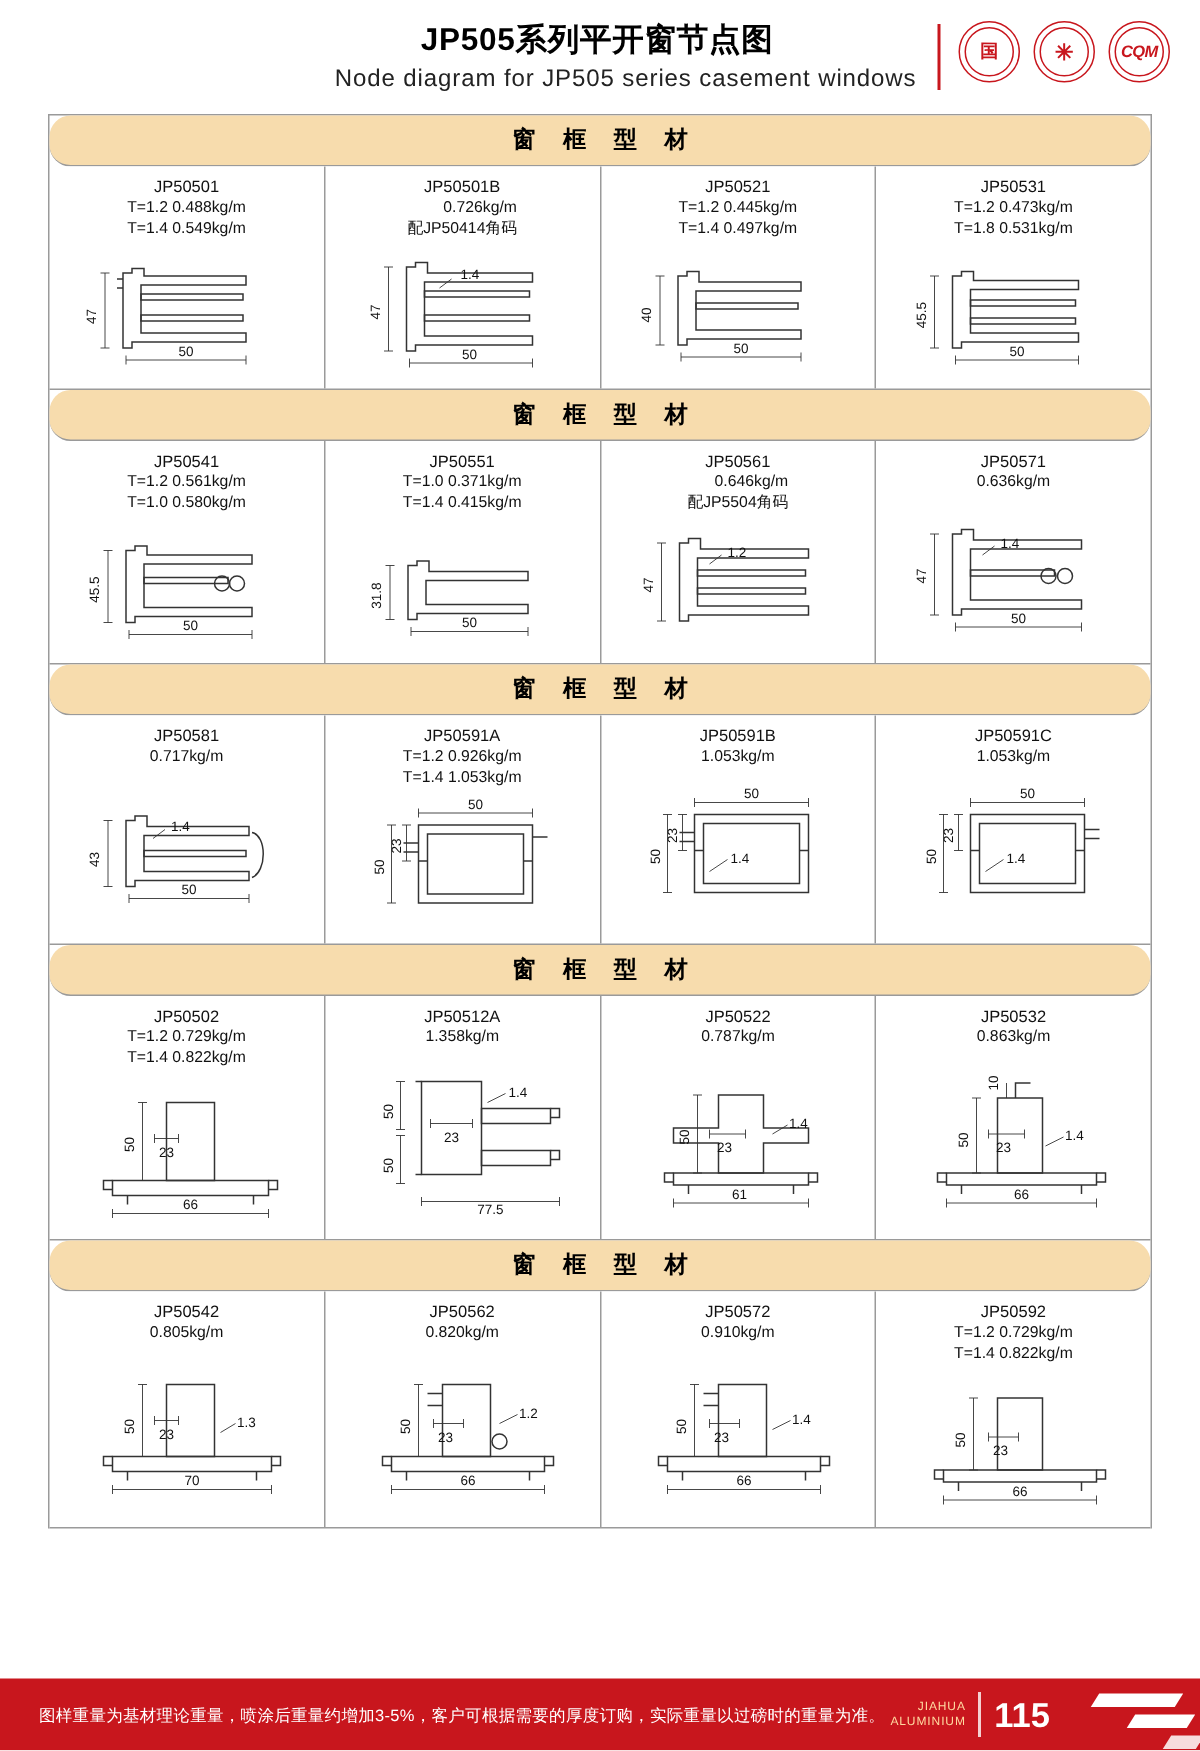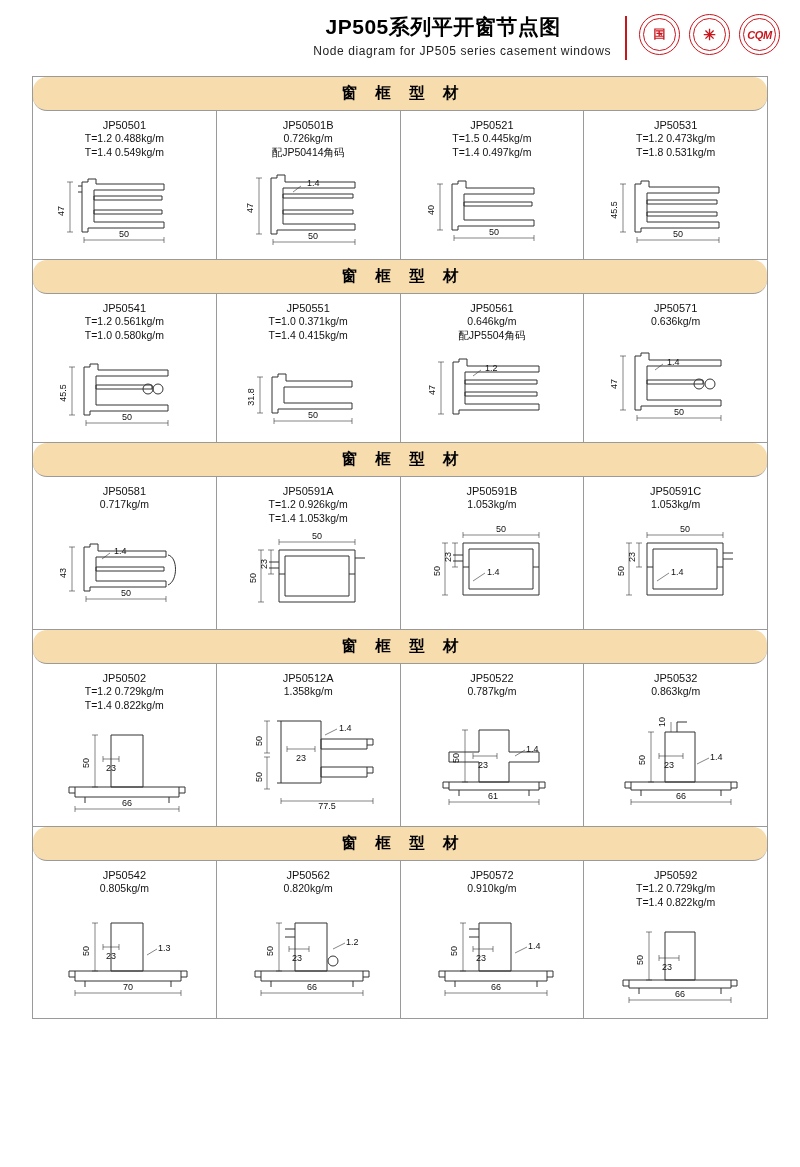--- a/index.html
+++ b/index.html
@@ -30,21 +30,21 @@
     padding-right: 14px;
   }
   .title-cn {
     font-size: 21px;
     font-weight: bold;
     color: #000;
     letter-spacing: 0.5px;
     line-height: 1.25;
   }
   .title-en {
-    font-size: 12px;
+    font-size: 16px;
     color: #222;
     letter-spacing: 0.6px;
     margin-top: 4px;
     padding-left: 38px;
   }
   .header-sep {
     width: 2px;
     height: 44px;
     background: #c8161d;
     margin: 2px 12px 0 0;
@@ -104,21 +104,21 @@
     flex: 1 1 0;
     border-right: 1px solid #9a9a9a;
     padding: 8px 4px 6px;
     min-height: 148px;
     display: flex;
     flex-direction: column;
     align-items: center;
   }
   .cell:last-child { border-right: none; }
   .cell-labels {
-    text-align: center;
+    text-align: right;
     font-size: 10.5px;
     line-height: 1.38;
     color: #111;
     white-space: pre-line;
   }
   .cell-code { font-size: 11px; color: #111; }
   .fig {
     flex: 1 1 auto;
     width: 100%;
     display: flex;
@@ -250,21 +250,21 @@
             </g>
             <text x="30" y="46" font-size="9" fill="#111" text-anchor="middle" transform="rotate(-90 30 46)">47</text>
             <text x="90" y="77" font-size="9" fill="#111" text-anchor="middle">50</text>
             <text x="84" y="24" font-size="9" fill="#111">1.4</text>
           </svg>
         </div>
       </div>
 
       <div class="cell">
         <div class="cell-code">JP50521</div>
-        <div class="cell-labels">T=1.5    0.445kg/m
+        <div class="cell-labels">T=1.2    0.445kg/m
 T=1.4    0.497kg/m</div>
         <div class="fig">
           <svg width="160" height="90" viewBox="0 0 160 90">
             <g fill="none" stroke="#333" stroke-width="1">
               <path d="M42,22 L46,22 L46,19 L54,19 L54,26 L122,26 L122,32 L52,32 L52,58 L122,58 L122,64 L46,64 L46,68 L40,68 L40,22 Z"></path>
               <path d="M52,40 L120,40 L120,44 L52,44 Z"></path>
             </g>
             <g stroke="#333" stroke-width="0.6">
               <path d="M28,22 L28,68 M25,22 L31,22 M25,68 L31,68"></path>
               <path d="M42,76 L122,76 M42,73 L42,79 M122,73 L122,79"></path>
@@ -698,14 +698,28 @@
             <text x="52" y="48" font-size="9" fill="#111" text-anchor="middle" transform="rotate(-90 52 48)">50</text>
             <text x="76" y="58" font-size="9" fill="#111" text-anchor="middle">23</text>
             <text x="89" y="85" font-size="9" fill="#111" text-anchor="middle">66</text>
           </svg>
         </div>
       </div>
     </div>
 
   </div>
 
+  <div class="footer">
+    <div class="footer-note">图样重量为基材理论重量，喷涂后重量约增加3-5%，客户可根据需要的厚度订购，实际重量以过磅时的重量为准。</div>
+    <div class="footer-brand">
+      <div>JIAHUA</div>
+      <div>ALUMINIUM</div>
+    </div>
+    <div class="footer-bar"></div>
+    <div class="footer-page">115</div>
+    <div class="footer-swoosh">
+      <i></i>
+        <i></i>
+        <i></i>
+    </div>
+  </div>
 
 </div>
 
 </body></html>

